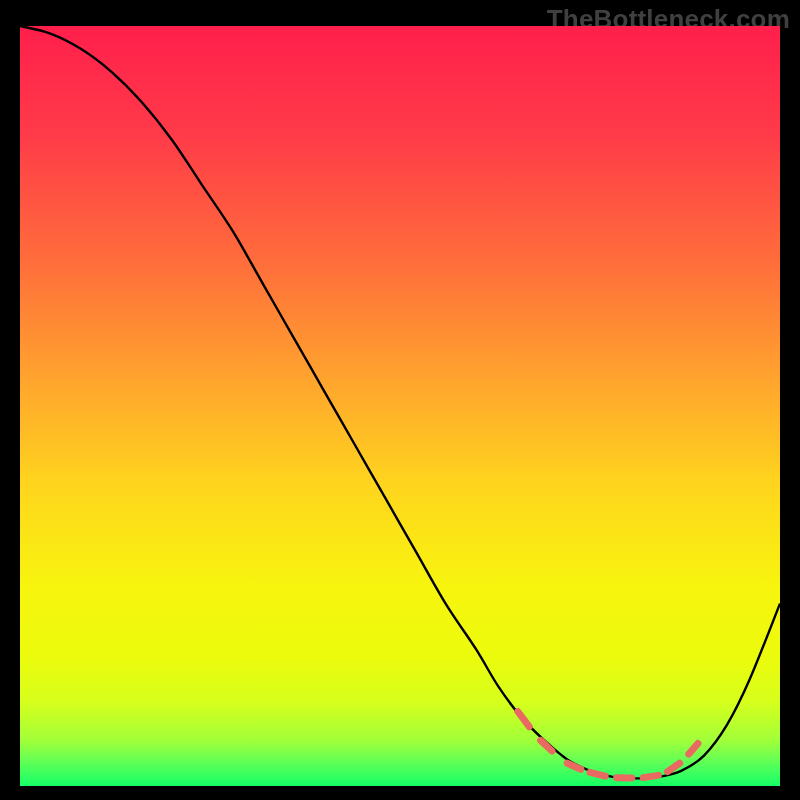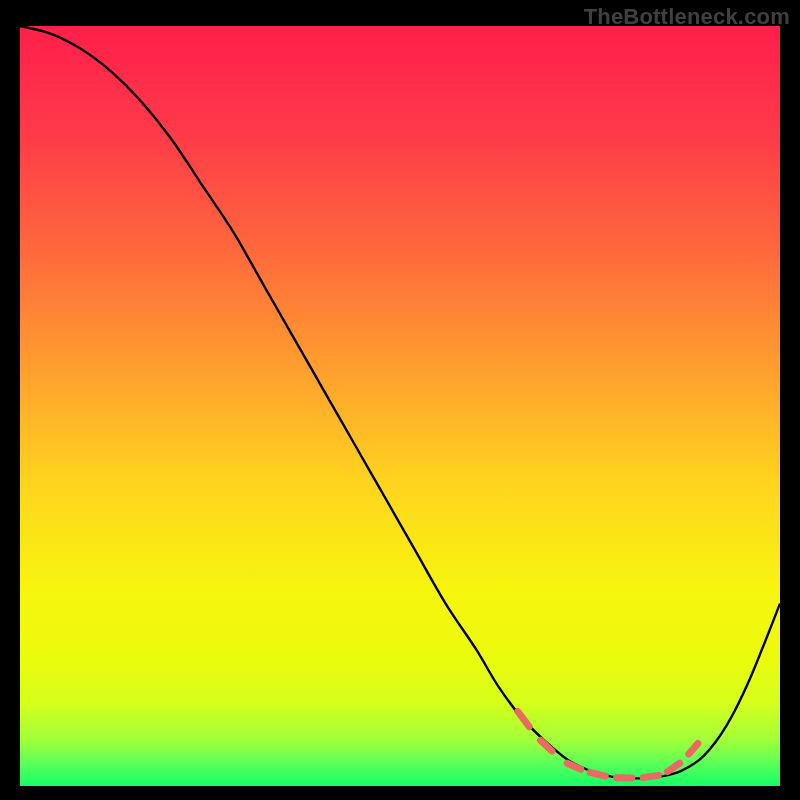--- a/index.html
+++ b/index.html
@@ -15,21 +15,21 @@
     position: relative;
     width: 800px;
     height: 800px;
     background: #000;
   }
   .watermark {
     position: absolute;
     top: 4px;
     right: 10px;
     color: #404040;
-    font-size: 22px;
+    font-size: 26px;
     font-weight: 600;
     letter-spacing: 0.2px;
   }
   .plot-outer {
     position: absolute;
     left: 20px;
     top: 26px;
     width: 760px;
     height: 760px;
     background: #000;

